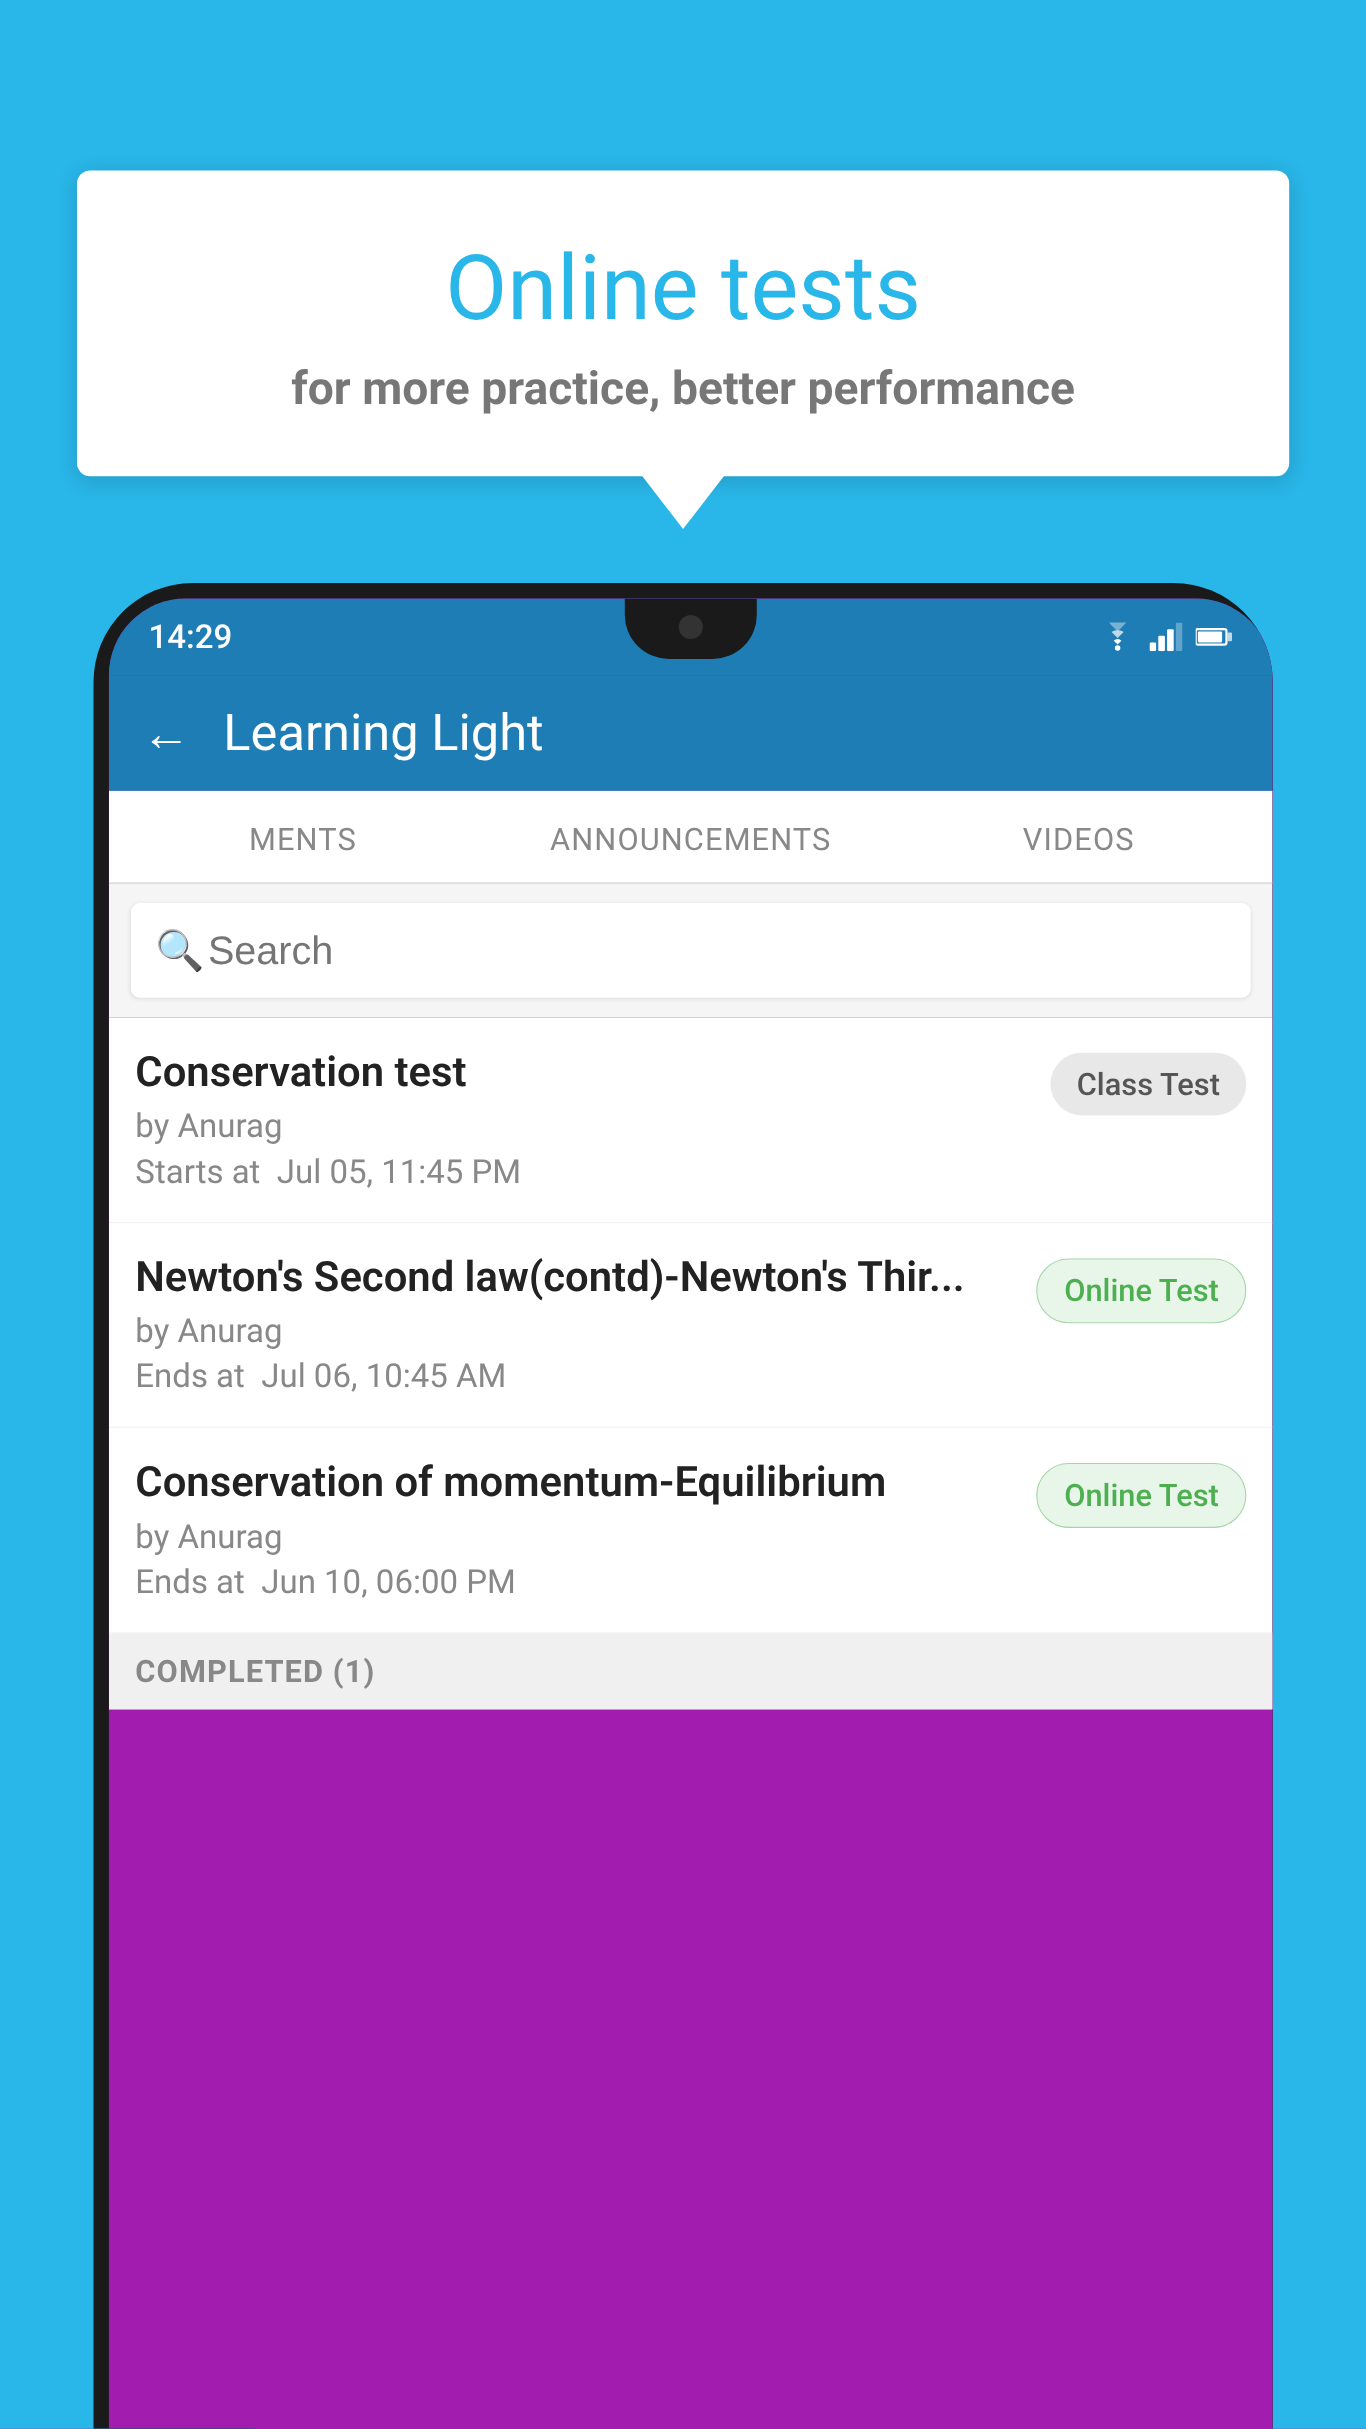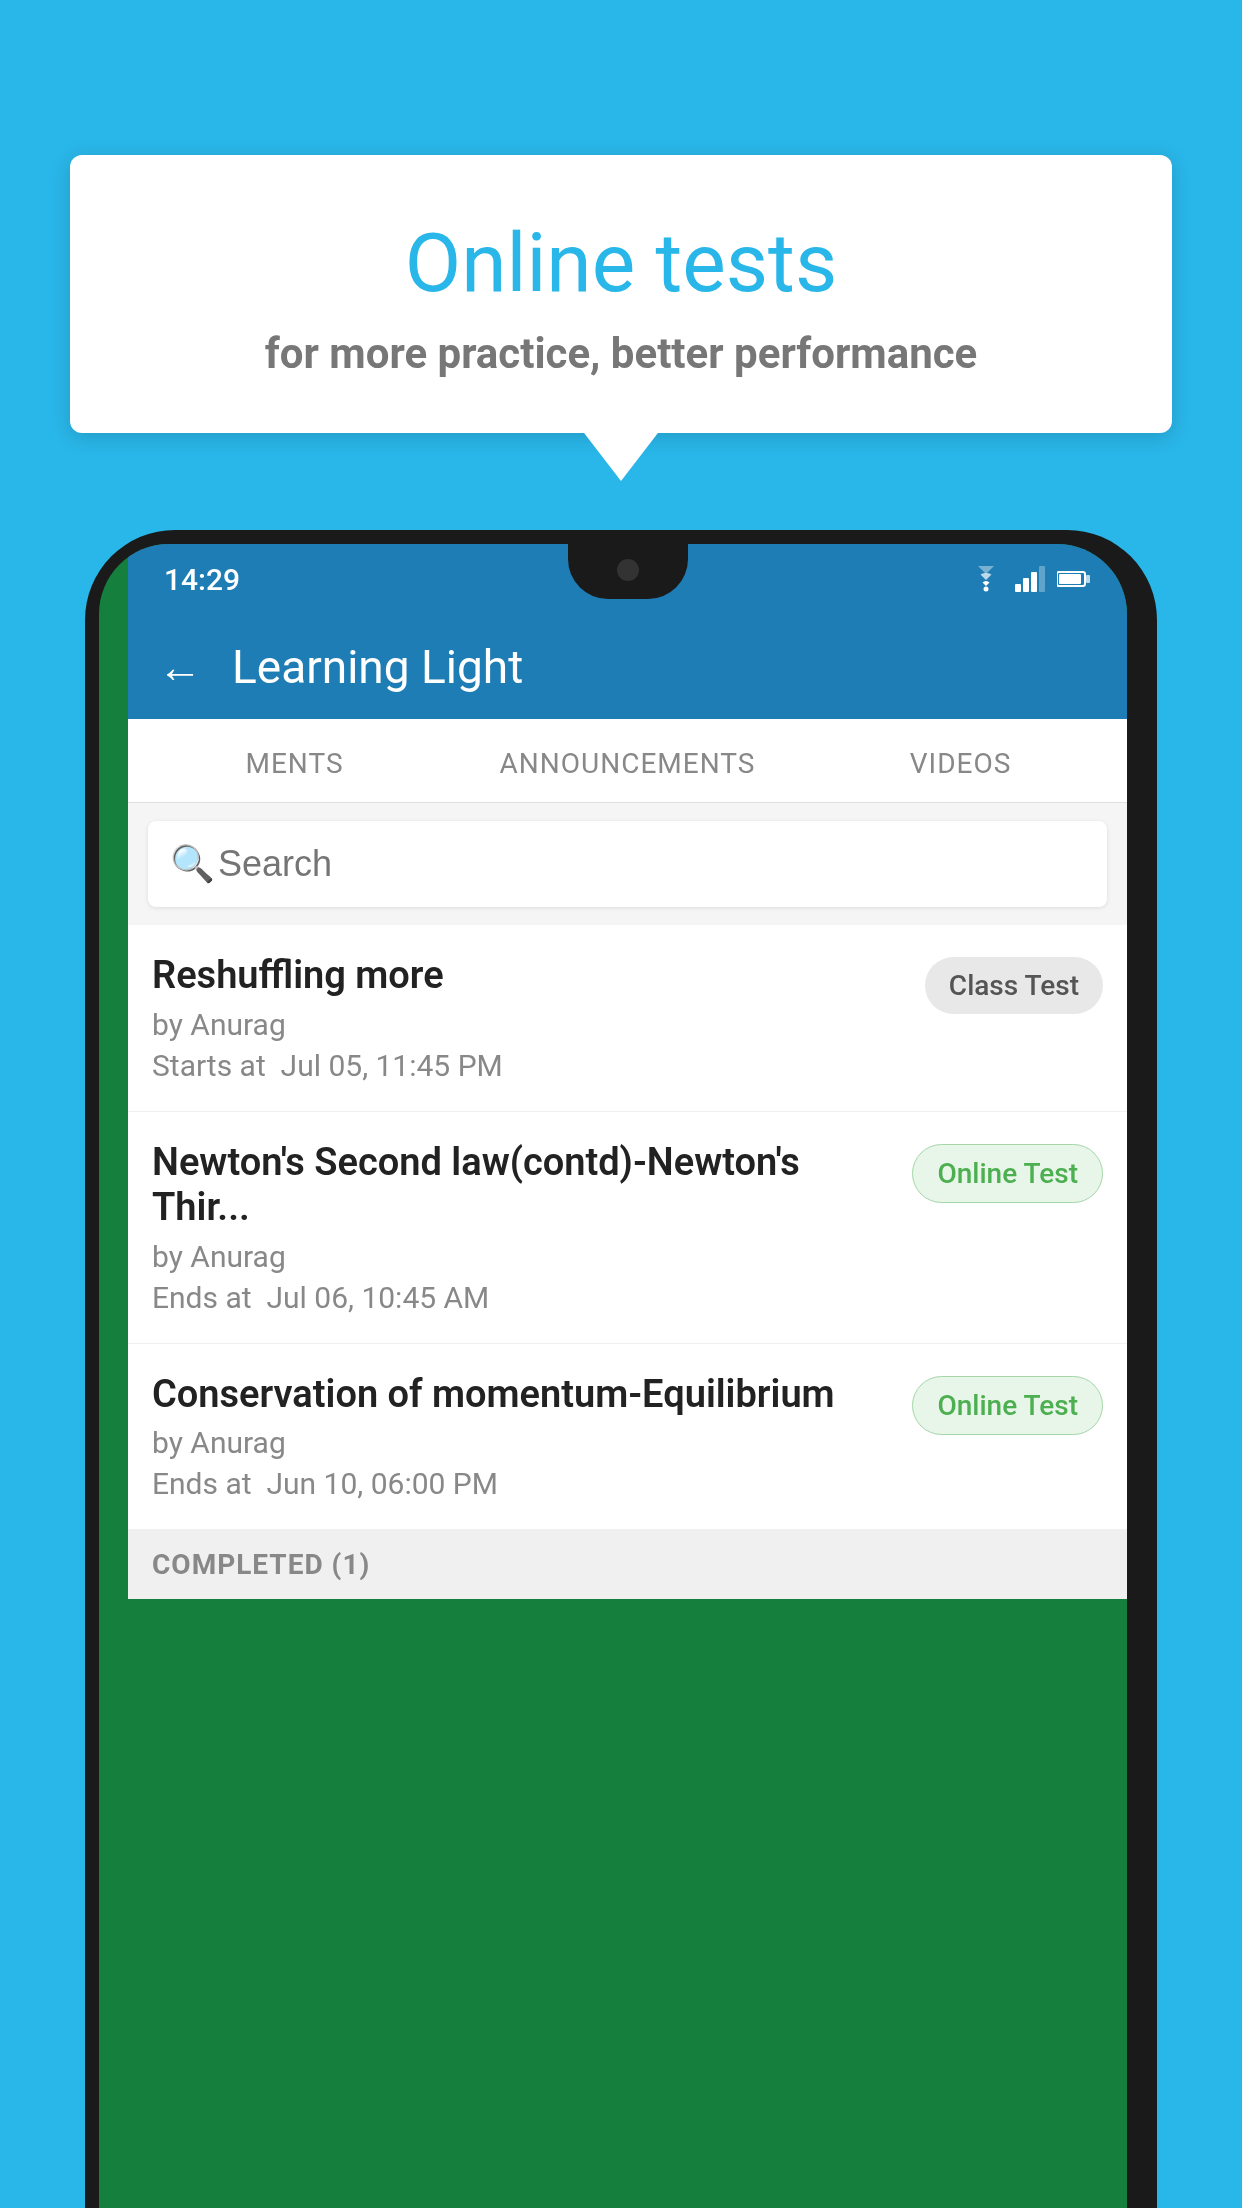--- a/index.html
+++ b/index.html
@@ -61,26 +61,25 @@
     .phone-frame {
       width: 100%;
       height: 100%;
       background: #1a1a1a;
       border-radius: 90px 90px 0 0;
       position: relative;
       overflow: hidden;
     }
 
     .phone-screen-inner {
-      background: #15803d;
-      margin: 14px 30px 0 14px;
+      background: #a21caf;
+      margin: 14px 0 0 14px;
       border-radius: 70px 70px 0 0;
       overflow: hidden;
       height: calc(100% - 14px);
-      padding-left: 29px;
     }
 
     .status-time {
       color: white;
       font-size: 30px;
       font-weight: 500;
     }
 
     .status-icons {
       display: flex;
@@ -346,21 +345,21 @@
           <span class="search-icon">🔍</span>
           <input class="search-input" type="text" placeholder="Search" style="">
         </div>
       </div>
 
 
       <div class="tests-list">
 
         <div class="test-item">
           <div class="test-item-info">
-            <div class="test-item-name">Reshuffling more</div>
+            <div class="test-item-name">Conservation test</div>
             <div class="test-item-author">by Anurag</div>
             <div class="test-item-time">
               <span>Starts at</span>&nbsp;&nbsp;<span>Jul 05, 11:45 PM</span>
             </div>
           </div>
           <div class="test-badge badge-class-test">Class Test</div>
         </div>
 
         <div class="test-item">
           <div class="test-item-info">

